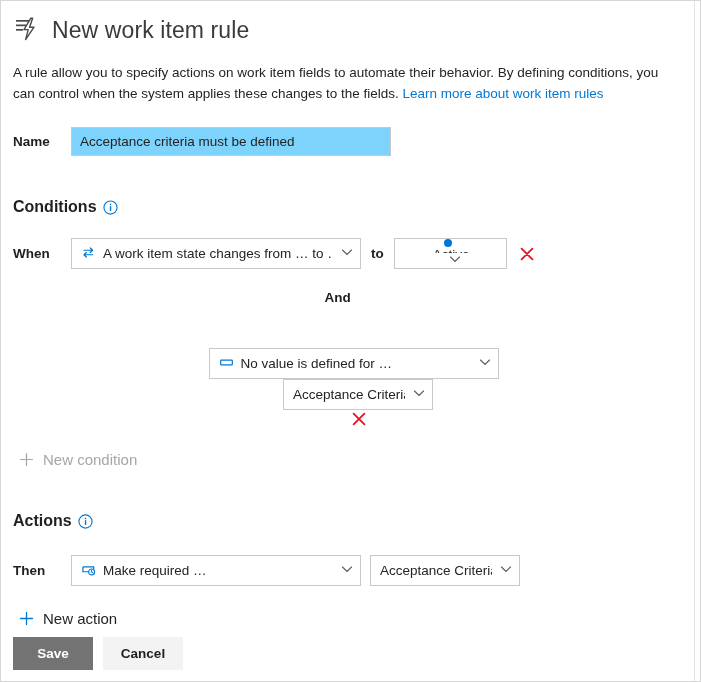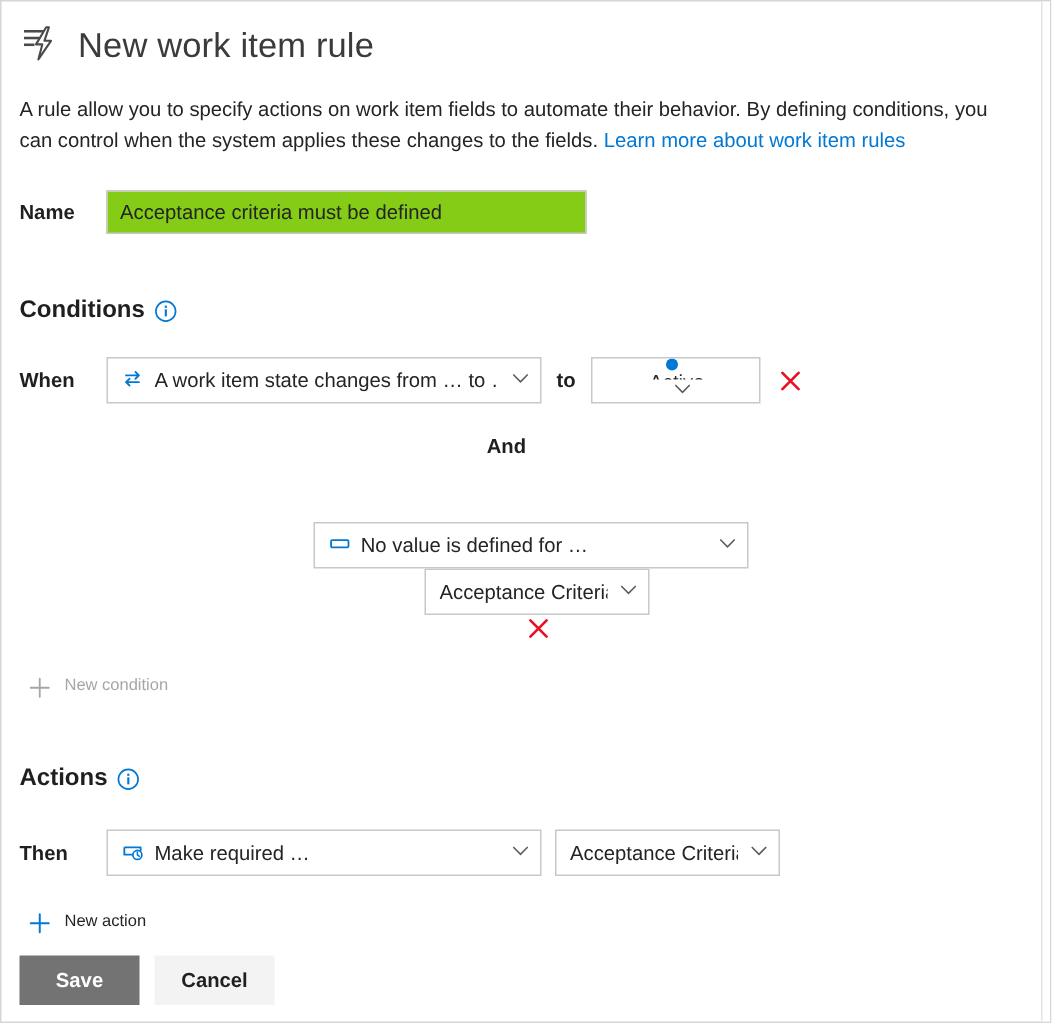--- a/index.html
+++ b/index.html
@@ -91,21 +91,21 @@
     width: 58px;
     flex: 0 0 58px;
   }
 
   
   .text-input {
     box-sizing: border-box;
     width: 320px;
     height: 29px;
     border: 1px solid #c8c8c8;
-    background: #84cc16;
+    background: #7dd3fc;
     font-family: "Liberation Sans", sans-serif;
     font-size: 13.5px;
     color: #242424;
     padding: 0 8px;
     outline: none;
   }
 
   
   .section-title {
     display: flex;
@@ -176,23 +176,23 @@
     width: 18px;
     height: 18px;
     margin-left: 11px;
     display: block;
     cursor: pointer;
   }
 
   
   .add-link {
     display: flex;
-    align-items: flex-start;
+    align-items: center;
     margin-left: 18px;
-    font-size: 11px;
+    font-size: 15px;
     cursor: pointer;
     width: 135px;
   }
   .add-link .plus {
     width: 15px;
     height: 15px;
     display: block;
     margin-right: 9px;
   }
   .add-link.enabled { color: #242424; }

